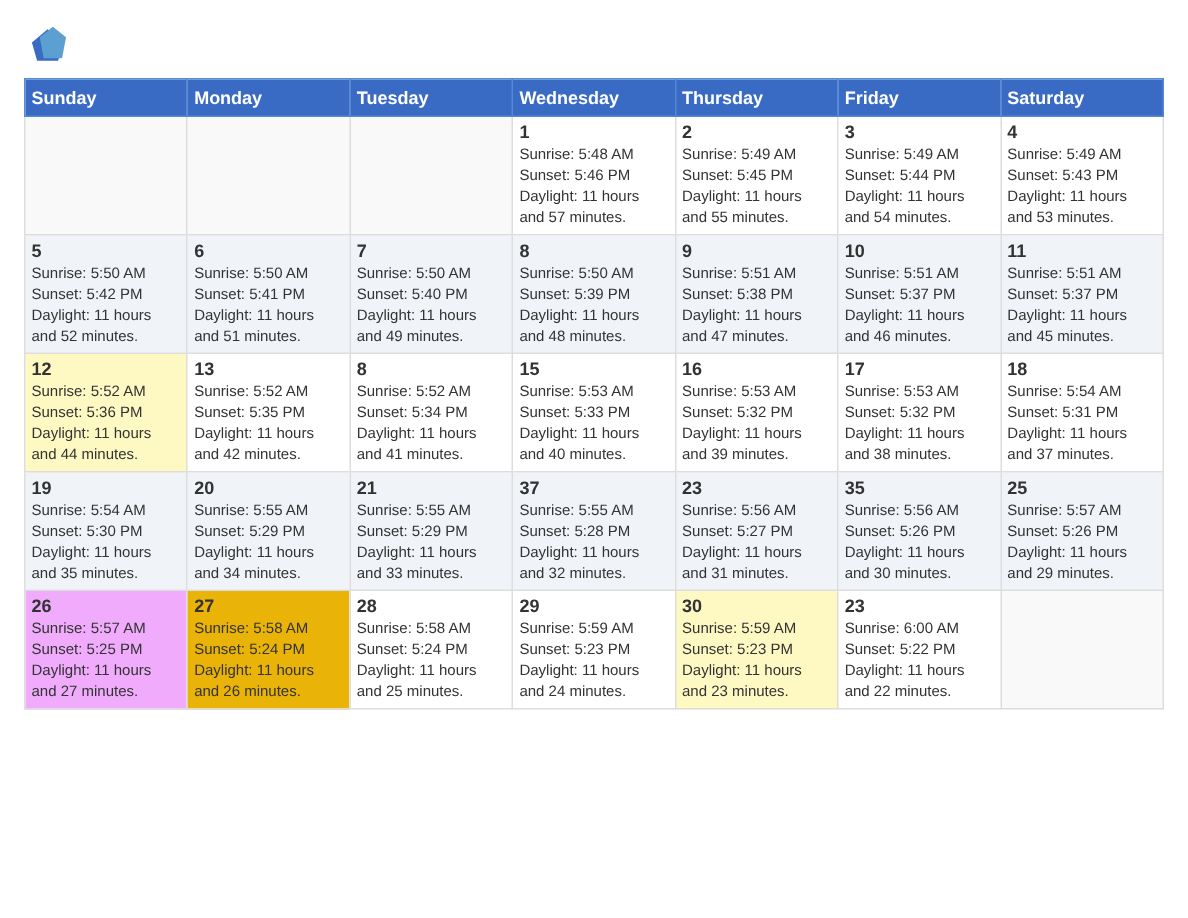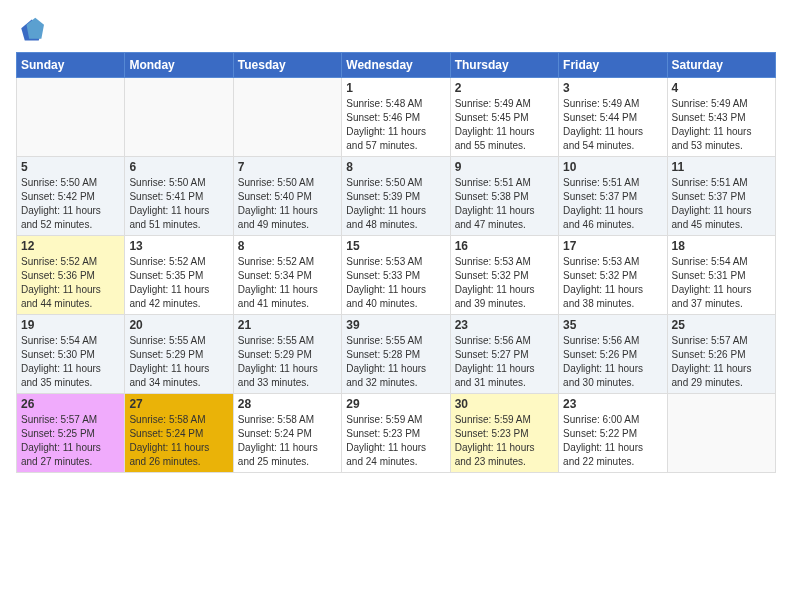--- a/index.html
+++ b/index.html
@@ -275,21 +275,21 @@
 and 34 minutes.</div>
         </td>
         <td style="background: rgb(240, 244, 248);">
           <span class="day-number">21</span>
           <div class="day-info" style="white-space: pre-line;">Sunrise: 5:55 AM
 Sunset: 5:29 PM
 Daylight: 11 hours
 and 33 minutes.</div>
         </td>
         <td style="background: rgb(240, 244, 248);">
-          <span class="day-number">39</span>
+          <span class="day-number">37</span>
           <div class="day-info" style="white-space: pre-line;">Sunrise: 5:55 AM
 Sunset: 5:28 PM
 Daylight: 11 hours
 and 32 minutes.</div>
         </td>
         <td style="background: rgb(240, 244, 248);">
           <span class="day-number">23</span>
           <div class="day-info" style="white-space: pre-line;">Sunrise: 5:56 AM
 Sunset: 5:27 PM
 Daylight: 11 hours

